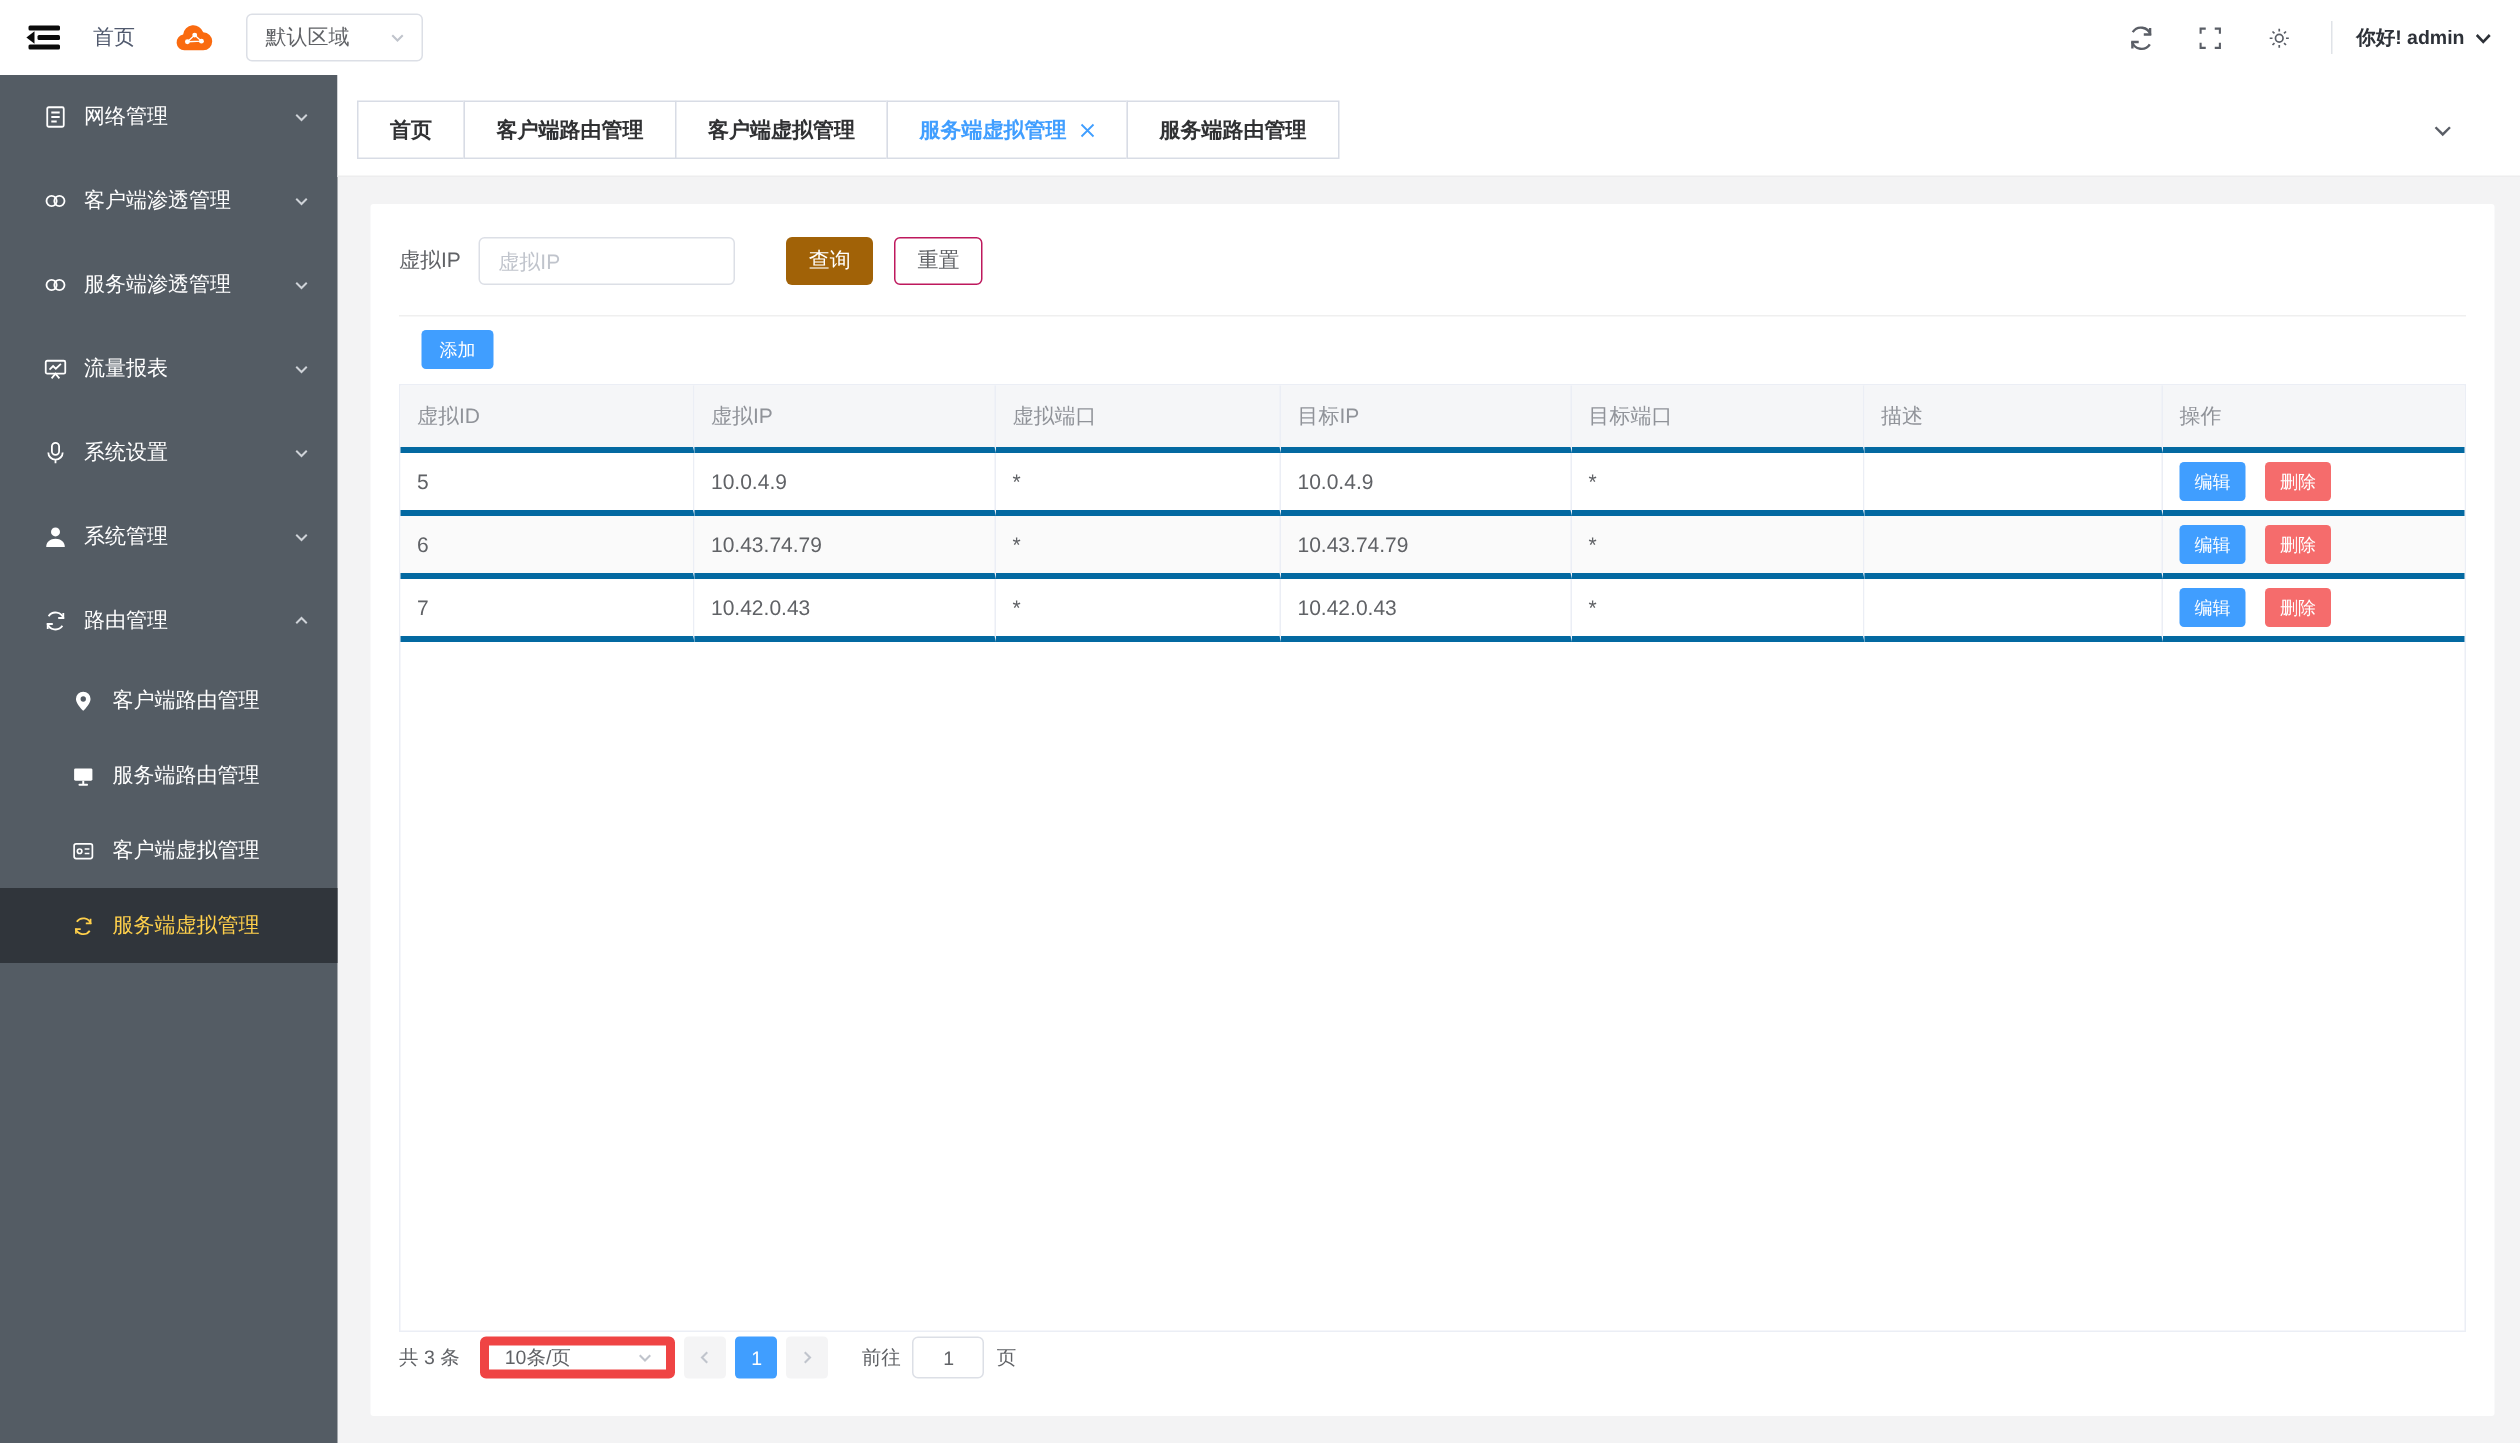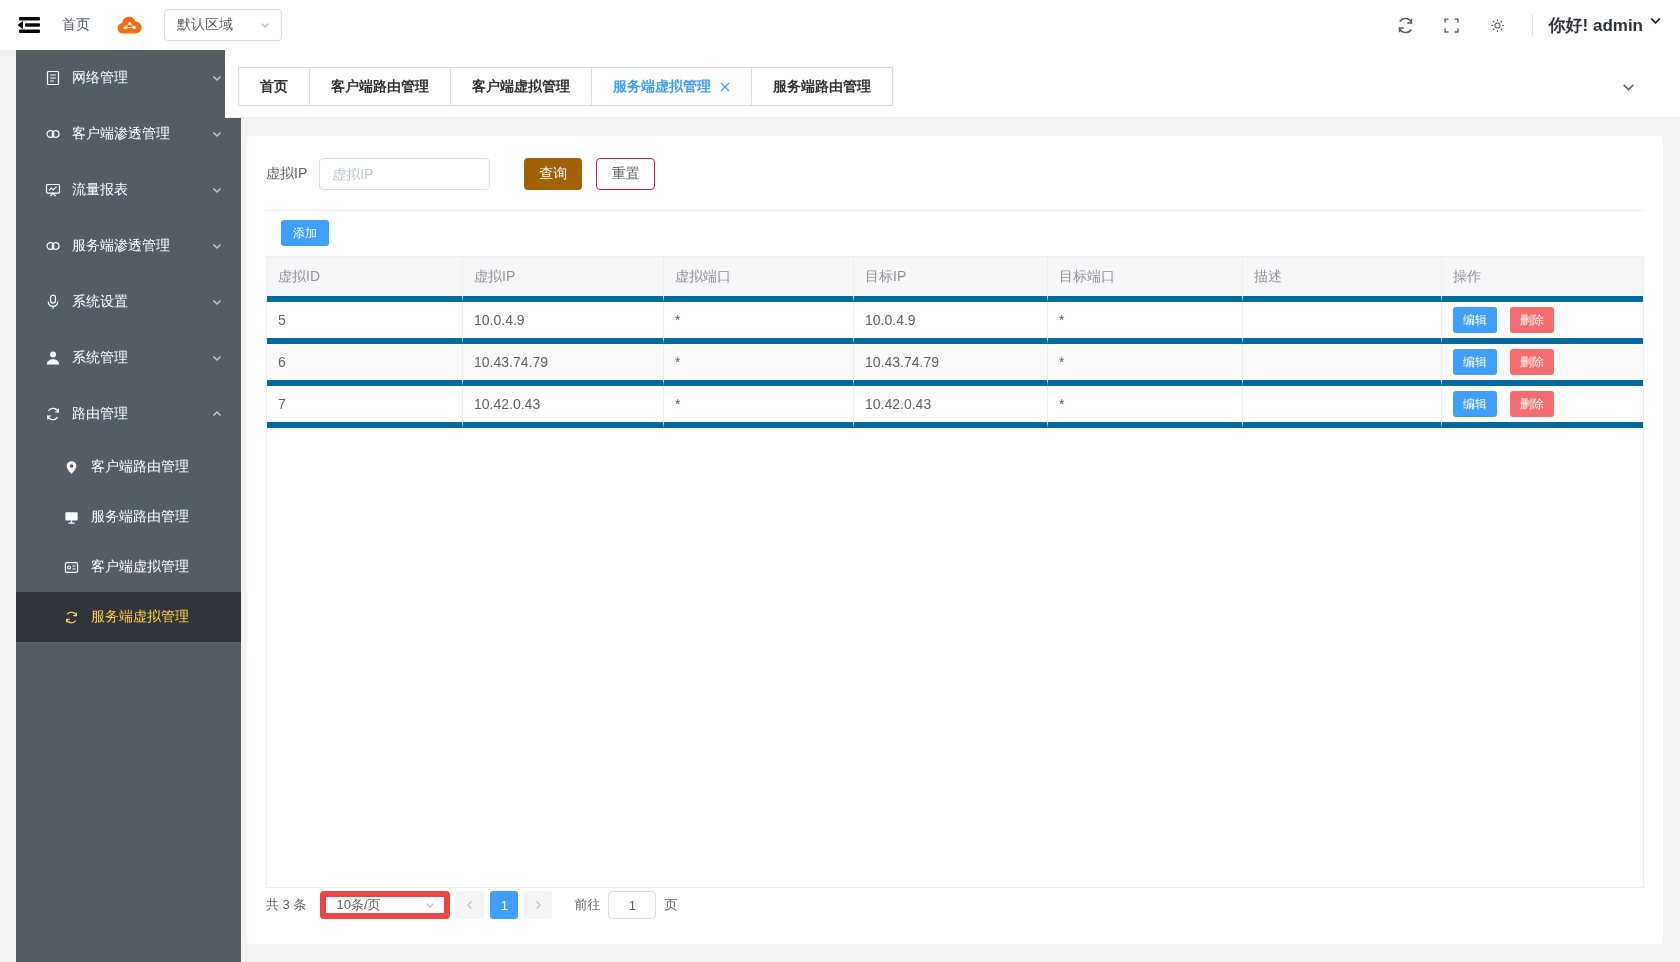--- a/index.html
+++ b/index.html
@@ -18,25 +18,25 @@
   .breadcrumb { font-size:14px; color:#515a6e; margin-left:20px; }
   .hd-cloud { margin-left:26px; display:flex; align-items:center; }
   .hd-cloud svg { width:26px; height:18px; }
   .region-select { margin-left:22px; width:118px; height:32px; border:1px solid #dcdfe6; border-radius:4px;
     display:flex; align-items:center; justify-content:space-between; padding:0 10px 0 12px;
     font-size:14px; color:#606266; cursor:pointer; background:#fff; }
   .region-select .chev { color:#c0c4cc; }
   .hd-right { margin-left:auto; display:flex; align-items:center; padding-right:18px; color:#5a5e66; }
   .hd-icon { width:20px; height:20px; margin-left:26px; cursor:pointer; display:flex; align-items:center; justify-content:center; }
   .hd-divider { width:1px; height:22px; background:#e0e3e8; margin:0 16px 0 24px; }
-  .greeting { font-size:17px; font-weight:600; color:#2d3138; cursor:pointer; display:flex; }
+  .greeting { font-size:13px; font-weight:600; color:#2d3138; cursor:pointer; display:flex; align-items:center; }
   .greeting .chev { margin-left:6px; color:#2d3138; }
 
   
-  .sidebar { position:absolute; left:16px; top:50px; width:225px; height:912px; background:#545c64; }
+  .sidebar { position:absolute; left:0; top:50px; width:225px; height:912px; background:#545c64; }
   .menu-item { height:56px; display:flex; align-items:center; padding:0 18px 0 28px; color:#fff;
     font-size:14px; cursor:pointer; }
   .menu-item .mi-icon { width:17px; height:17px; display:flex; align-items:center; justify-content:center; color:#fff; }
   .menu-item .mi-label { margin-left:11px; }
   .menu-item .mi-chev { margin-left:auto; color:#cfd3d8; }
   .sub-item { height:50px; display:flex; align-items:center; padding-left:47px; color:#fff; font-size:14px; cursor:pointer; }
   .sub-item .mi-icon { width:16px; height:16px; display:flex; align-items:center; justify-content:center; }
   .sub-item .mi-label { margin-left:12px; }
   .sub-item.active { background:#30353b; color:#ffd04b; }
   .sub-item.active .mi-icon { color:#ffd04b; }
@@ -62,21 +62,21 @@
     font-size:14px; color:#606266; outline:none; font-family:inherit; }
   .search-input::placeholder { color:#c0c4cc; }
   .btn { border:none; border-radius:4px; cursor:pointer; font-family:inherit; }
   .btn-query { margin-left:34px; width:58px; height:32px; background:#a16207; color:#fff; font-size:14px; }
   .btn-reset { margin-left:14px; width:59px; height:32px; background:#fff; border:1px solid #be185d; color:#606266; font-size:14px; }
   .btn-add { margin-top:9px; margin-left:15px; height:26px; padding:0 12px; background:#409eff; color:#fff; font-size:12px; border-radius:3px; }
 
   
   .table { margin-top:10px; border:1px solid #ebeef5; border-bottom:none; font-size:14px; }
   .tr { display:grid; grid-template-columns:196px 201px 190px 194px 195px 199px 1fr; }
-  .th, .td { border-right:1px solid #ebeef5; border-bottom:6px solid #0369a1; padding-left:11px;
+  .th, .td { border-right:1px solid #ebeef5; border-bottom:4px solid #0369a1; padding-left:11px;
     display:flex; align-items:center; overflow:hidden; }
   .th:last-child, .td:last-child { border-right:none; }
   .thead .th { height:45px; background:#f5f6f8; color:#909399; font-weight:normal; }
   .tbody .td { height:42px; color:#606266; background:#fff; }
   .tbody .tr.striped .td { background:#fafafa; }
   .cell-actions { gap:13px; }
   .btn-edit { height:26px; padding:0 10px; background:#409eff; color:#fff; font-size:12px; border-radius:3px; }
   .btn-delete { height:26px; padding:0 10px; background:#f56c6c; color:#fff; font-size:12px; border-radius:3px; }
   .table-empty { height:460px; border-left:1px solid #ebeef5; border-right:1px solid #ebeef5;
     border-bottom:1px solid #ebeef5; background:#fff; }
@@ -197,41 +197,41 @@
       <span class="mi-chev">
         <svg viewBox="0 0 12 12" width="12" height="12">
             <path d="M2.5 4.5l3.5 3.5 3.5-3.5" fill="none" stroke="currentColor" stroke-width="1.3"></path>
           </svg>
       </span>
     </div>
 
     <div class="menu-item">
       <span class="mi-icon">
         <svg viewBox="0 0 16 16" width="16" height="16" fill="none" stroke="currentColor" stroke-width="1.2">
+          <circle cx="5.4" cy="8" r="3.4"></circle>
+            <circle cx="10.6" cy="8" r="3.4"></circle>
+        </svg>
+      </span>
+      <span class="mi-label">服务端渗透管理</span>
+      <span class="mi-chev">
+        <svg viewBox="0 0 12 12" width="12" height="12">
+            <path d="M2.5 4.5l3.5 3.5 3.5-3.5" fill="none" stroke="currentColor" stroke-width="1.3"></path>
+          </svg>
+      </span>
+    </div>
+
+    <div class="menu-item">
+      <span class="mi-icon">
+        <svg viewBox="0 0 16 16" width="16" height="16" fill="none" stroke="currentColor" stroke-width="1.2">
           <rect x="1.5" y="2.5" width="13" height="8.6" rx="1"></rect>
           <path d="M4 8.4l2.4-2.4 1.8 1.8 3.4-3.2"></path>
           <path d="M5.4 14.2L8 11.1l2.6 3.1"></path>
         </svg>
       </span>
       <span class="mi-label">流量报表</span>
-      <span class="mi-chev">
-        <svg viewBox="0 0 12 12" width="12" height="12">
-            <path d="M2.5 4.5l3.5 3.5 3.5-3.5" fill="none" stroke="currentColor" stroke-width="1.3"></path>
-          </svg>
-      </span>
-    </div>
-
-    <div class="menu-item">
-      <span class="mi-icon">
-        <svg viewBox="0 0 16 16" width="16" height="16" fill="none" stroke="currentColor" stroke-width="1.2">
-          <circle cx="5.4" cy="8" r="3.4"></circle>
-            <circle cx="10.6" cy="8" r="3.4"></circle>
-        </svg>
-      </span>
-      <span class="mi-label">服务端渗透管理</span>
       <span class="mi-chev">
         <svg viewBox="0 0 12 12" width="12" height="12">
             <path d="M2.5 4.5l3.5 3.5 3.5-3.5" fill="none" stroke="currentColor" stroke-width="1.3"></path>
           </svg>
       </span>
     </div>
 
     <div class="menu-item">
       <span class="mi-icon">
         <svg viewBox="0 0 16 16" width="16" height="16" fill="none" stroke="currentColor" stroke-width="1.2">

